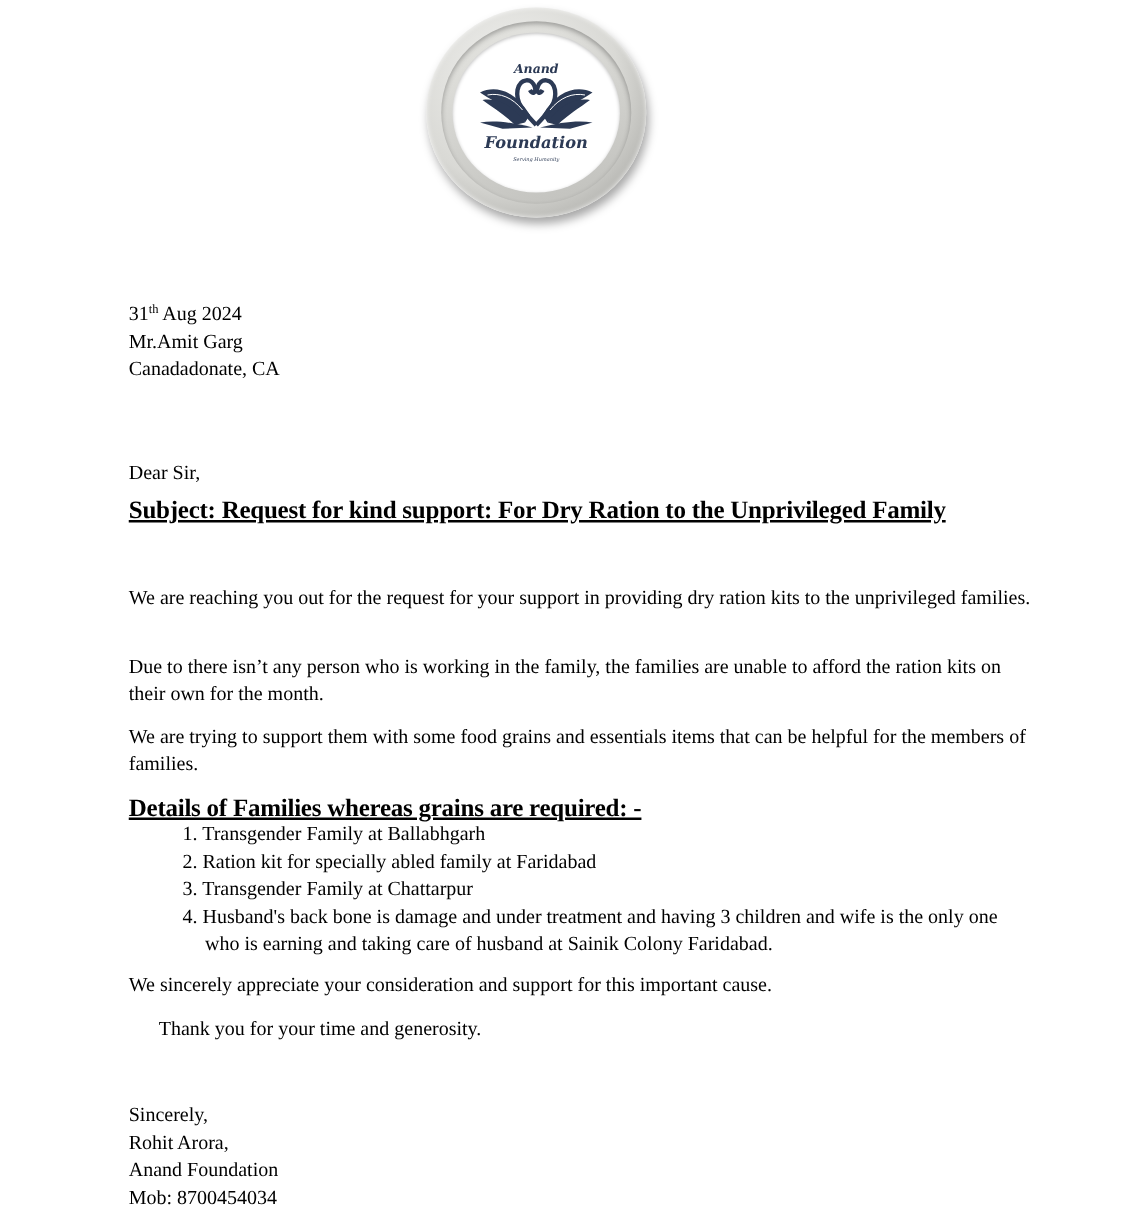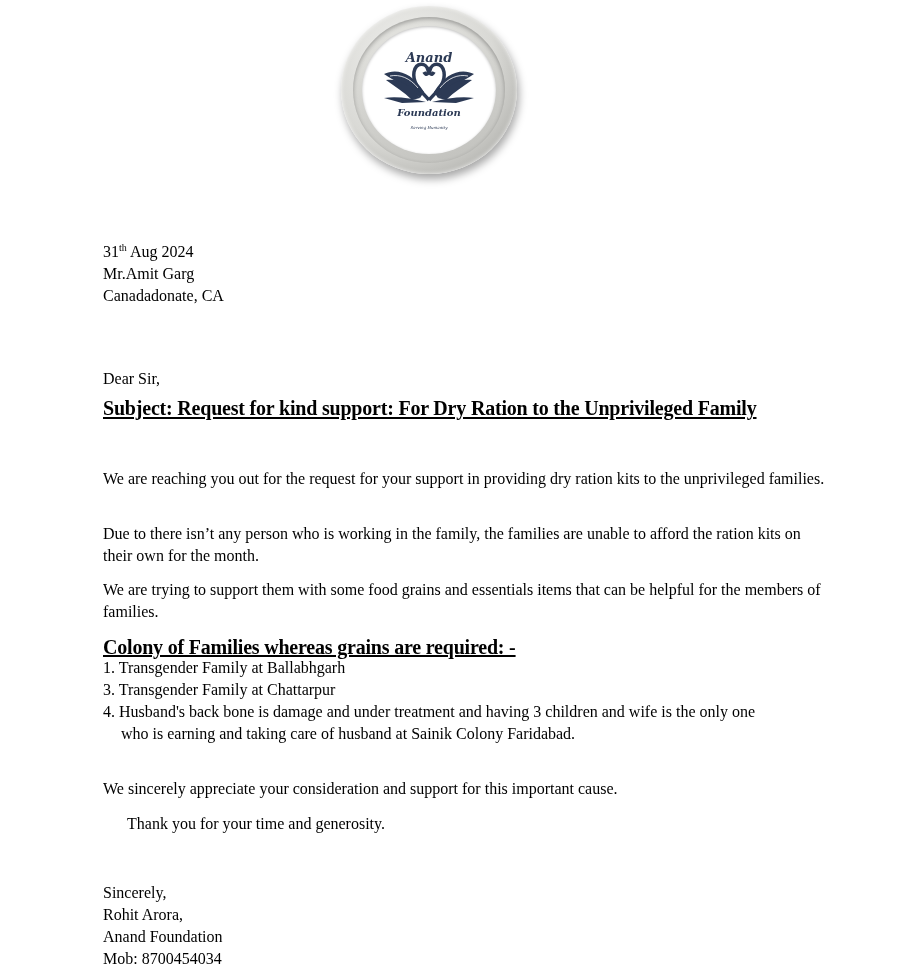--- a/index.html
+++ b/index.html
@@ -21,22 +21,22 @@
       box-shadow: inset 0 2px 4px rgba(0,0,0,0.3);
     }
     .logo-inner {
       position: absolute; left: 21px; top: 20px; width: 134px; height: 128px; border-radius: 50%;
       background: #ffffff; box-shadow: inset 0 1px 3px rgba(0,0,0,0.25);
     }
     .logo-text {
       position: absolute; left: 0; width: 100%; text-align: center;
       font-family: "DejaVu Serif", serif; font-style: italic; font-weight: bold; color: #2c3a55;
     }
-    .logo-top { top: 24px; font-size: 13px; }
-    .logo-mid { top: 81px; font-size: 10px; }
+    .logo-top { top: 24px; font-size: 10px; }
+    .logo-mid { top: 81px; font-size: 13px; }
     .logo-bot { top: 99px; font-size: 4px; font-weight: normal; }
     .logo-swans { position: absolute; left: 20px; top: 32px; width: 94px; height: 46px; }
 
     .block { position: absolute; left: 103px; line-height: 22px; }
     .line { display: block; white-space: nowrap; }
     sup { font-size: 10px; line-height: 0; vertical-align: 6px; }
     .subject { font-weight: bold; text-decoration: underline; text-decoration-thickness: 2px; text-underline-offset: 2px; font-size: 20px; letter-spacing: -0.2px; }
     .para { position: absolute; left: 103px; width: 730px; line-height: 22px; }
     .list-item { display: block; white-space: nowrap; }
     .indent { padding-left: 18px; }
@@ -77,24 +77,25 @@
 </div>
 
 <div class="block" style="top:368px;">Dear Sir,</div>
 
 <div class="block subject" style="top:397px;">Subject: Request for kind support: For Dry Ration to the Unprivileged Family</div>
 
 <div class="para" style="top:468px;">We are reaching you out for the request for your support in providing dry ration kits to the unprivileged families.</div>
 <div class="para" style="top:523px;">Due to there isn’t any person who is working in the family, the families are unable to afford the ration kits on their own for the month.</div>
 <div class="para" style="top:579px;">We are trying to support them with some food grains and essentials items that can be helpful for the members of families.</div>
 
-<div class="block subject" style="top:636px; text-underline-offset:1px;">Colony of Families whereas grains are required: -</div>
+<div class="block subject" style="top:636px; text-underline-offset:1px;">Details of Families whereas grains are required: -</div>
 
-<div class="block" style="top:657px;">
+<div class="block" style="top:657px;margin-left:43px;">
   <span class="list-item">1. Transgender Family at Ballabhgarh</span>
+  <span class="list-item">2. Ration kit for specially abled family at Faridabad</span>
   <span class="list-item">3. Transgender Family at Chattarpur</span>
   <span class="list-item">4. Husband's back bone is damage and under treatment and having 3 children and wife is the only one</span>
   <span class="list-item indent">who is earning and taking care of husband at Sainik Colony Faridabad.</span>
 </div>
 
 <div class="block" style="top:778px;">We sincerely appreciate your consideration and support for this important cause.</div>
 <div class="block" style="top:813px;margin-left:24px;">Thank you for your time and generosity.</div>
 
 <div class="block" style="top:882px;">
   <span class="line">Sincerely,</span>

